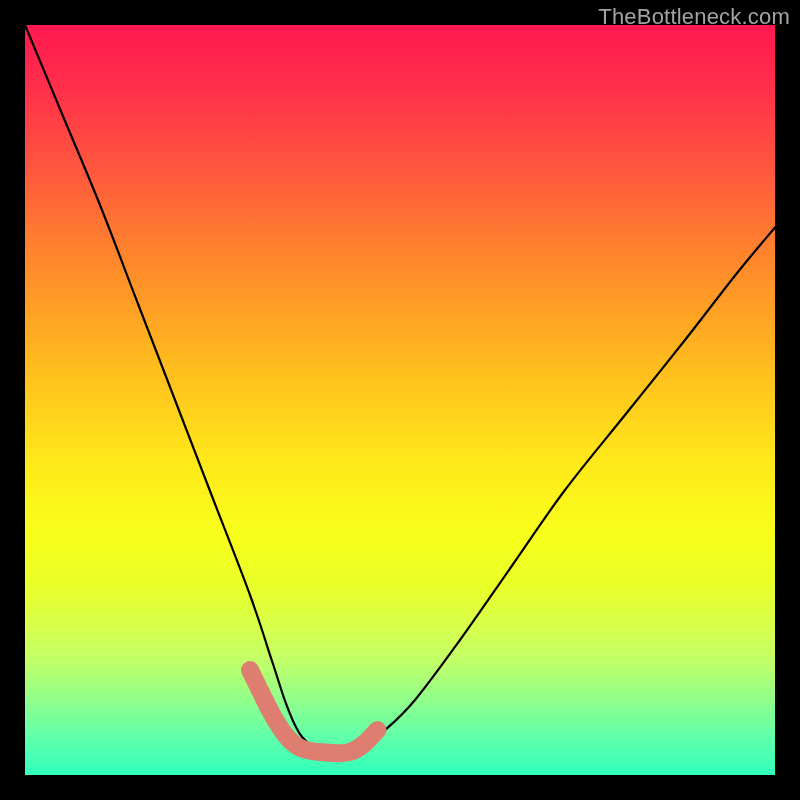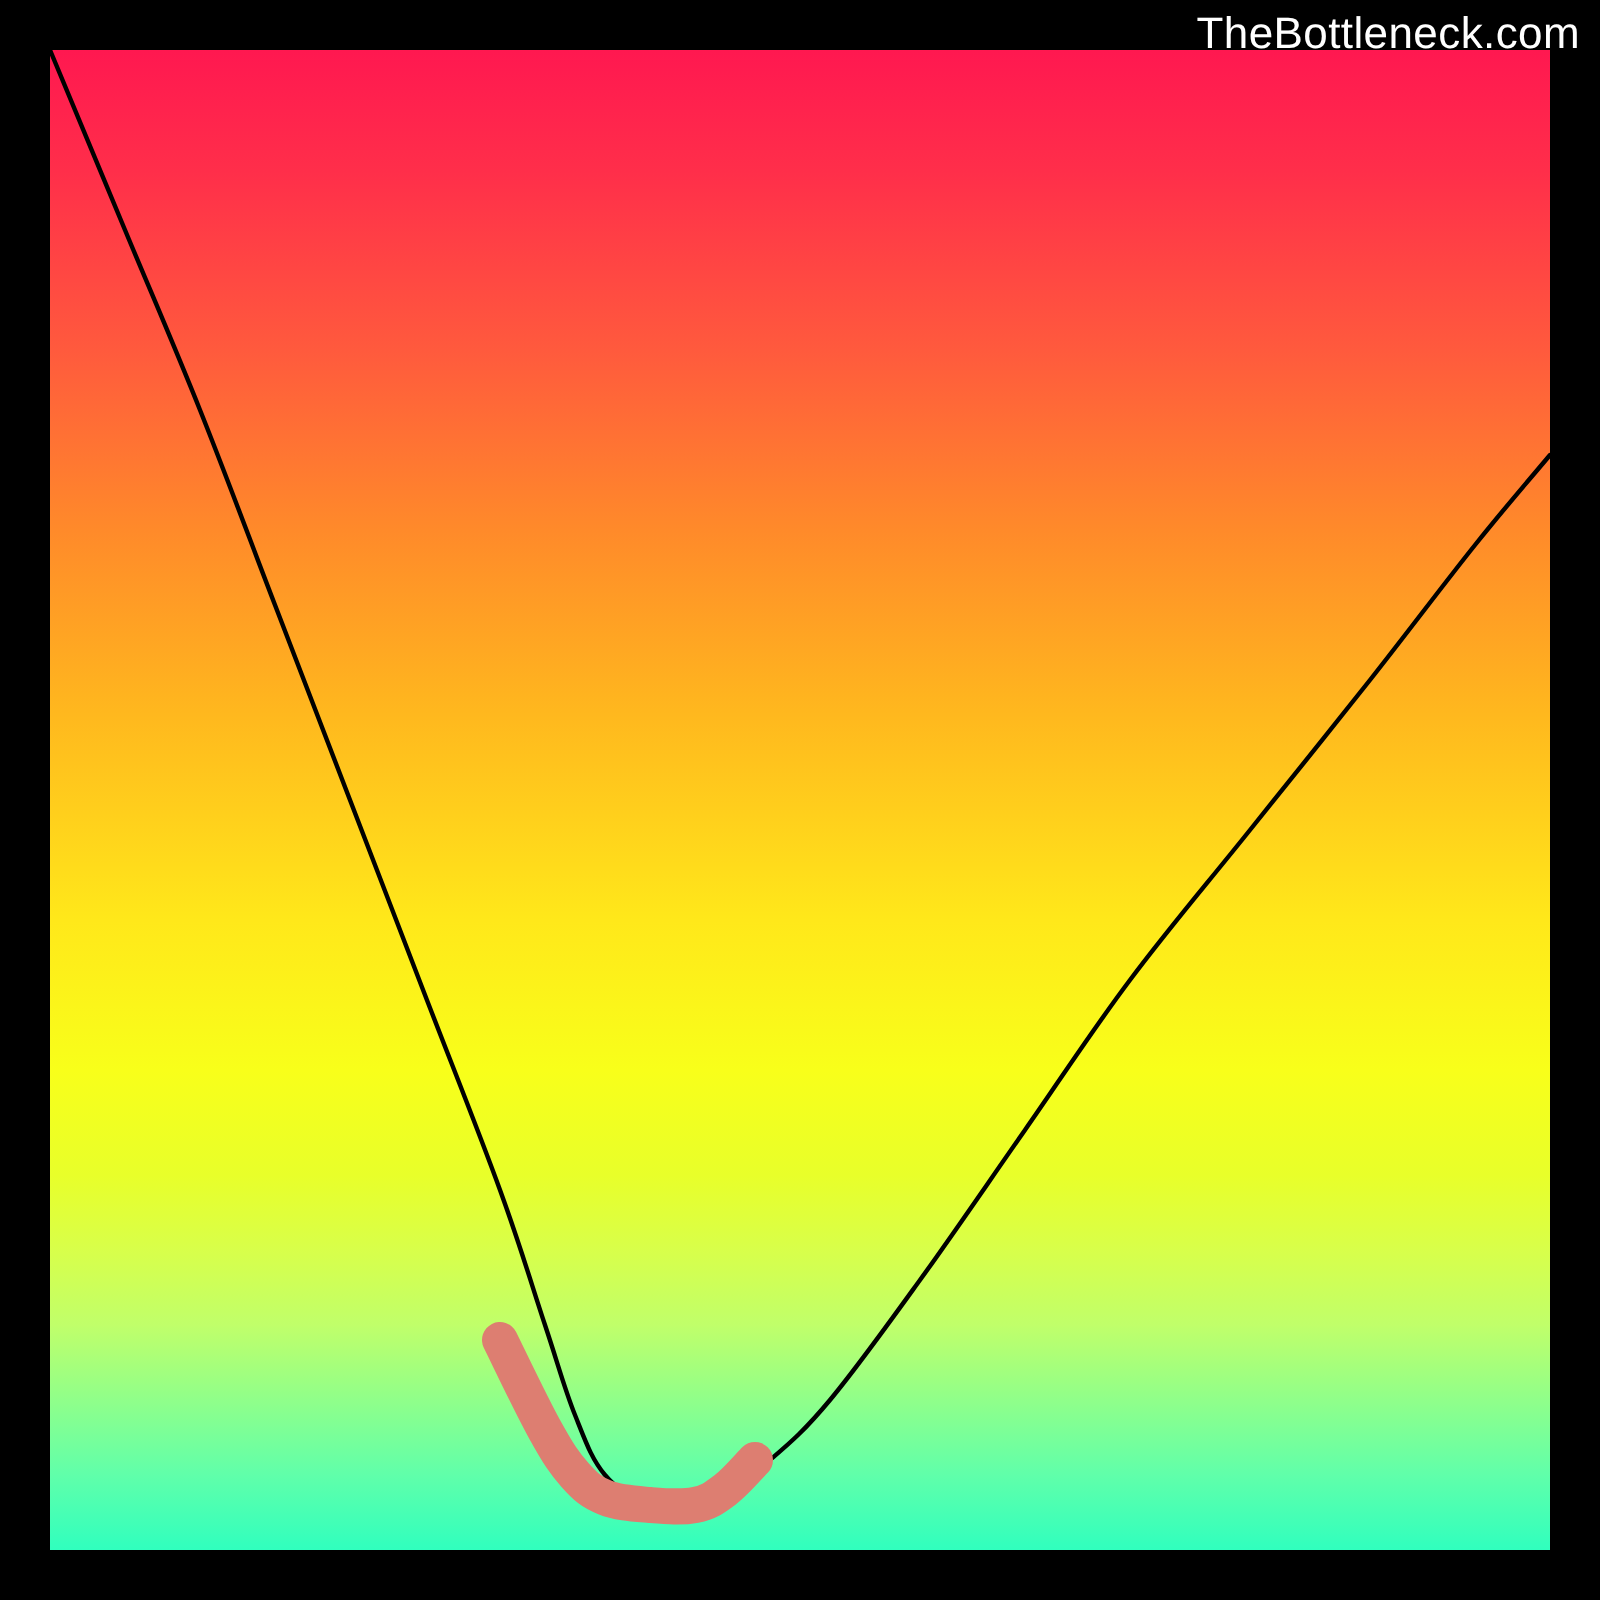--- a/index.html
+++ b/index.html
@@ -37,21 +37,21 @@
       #c0ff6a 85%,
       #90ff8a 90%,
       #60ffaa 95%,
       #30ffbe 100%
     );
   }
   .watermark {
     position: absolute;
     top: 4px;
     right: 10px;
-    color: #ffffff;
+    color: #a3a3a3;
     font-size: 22px;
     letter-spacing: 0.2px;
     font-weight: 400;
     user-select: none;
   }
   svg.curves {
     position: absolute;
     left: 25px;
     top: 25px;
     width: 750px;

